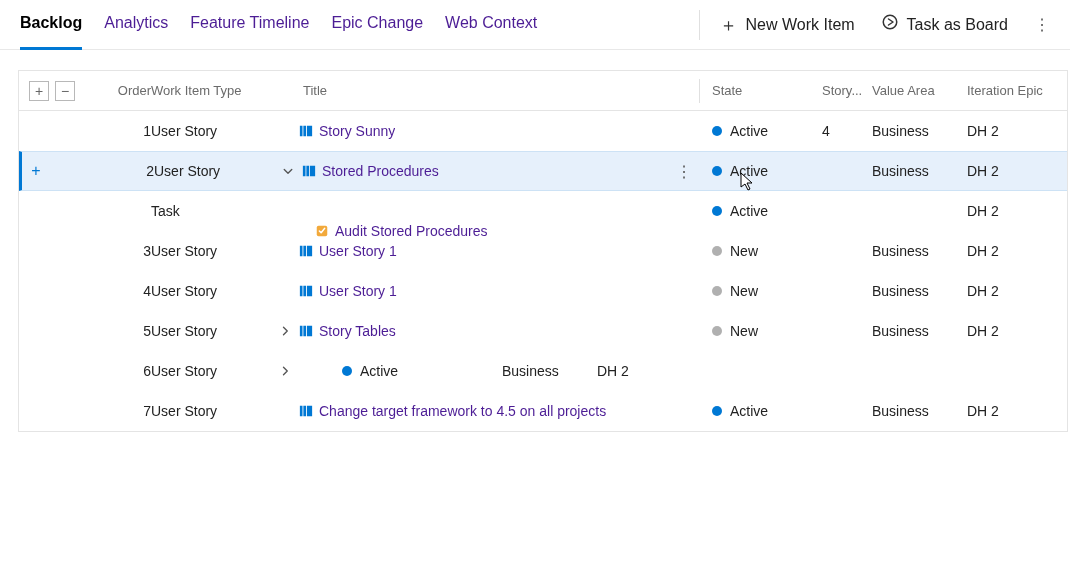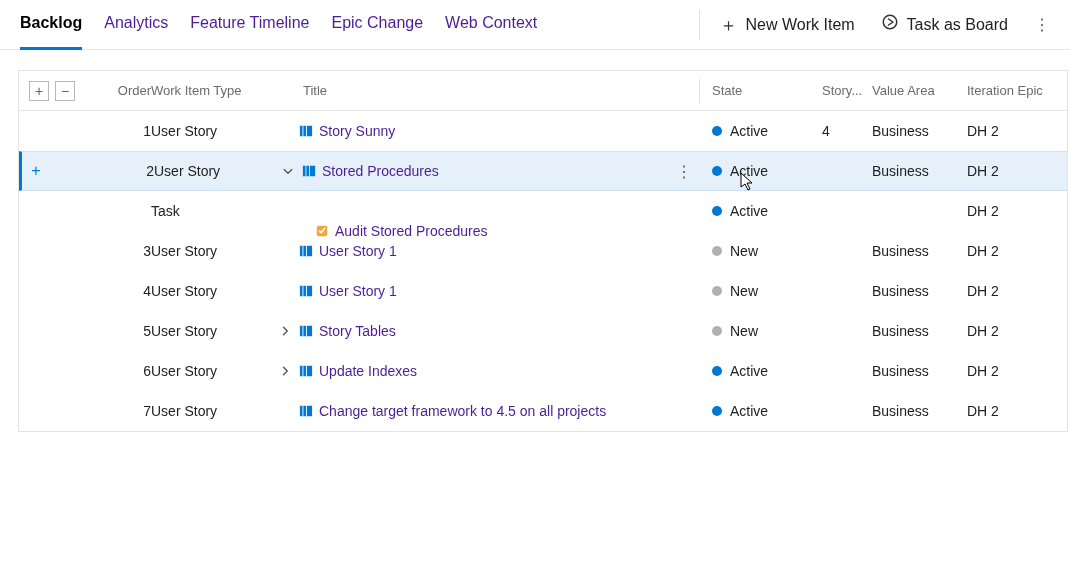--- a/index.html
+++ b/index.html
@@ -358,30 +358,20 @@
       </div>
       <div class="row">
         <div class="col-ctrl"></div>
         <div class="col-order">6</div>
         <div class="col-type">User Story</div>
         <div class="col-chev chev">
           <svg viewBox="0 0 16 16">
             <path d="M6 3 L11 8 L6 13" stroke="#555" stroke-width="1.8" fill="none" stroke-linecap="round" stroke-linejoin="round"></path>
           </svg>
         </div>
-        <div class="col-title">
-          <span class="icon-userstory">
-            <svg viewBox="0 0 16 16">
-              <rect x="1" y="2" width="3" height="12" fill="#0078d4"></rect>
-              <rect x="5" y="2" width="3" height="12" fill="#0078d4"></rect>
-              <rect x="9" y="2" width="6" height="12" fill="#0078d4"></rect>
-            </svg>
-          </span>
-          <a class="title-link" href="#">Update Indexes</a>
-        </div>
         <div class="col-menu"></div>
         <div style="width: 13px;"></div>
         <div class="col-state">
           <span class="dot active"></span>
           <span>Active</span>
         </div>
         <div class="col-story"></div>
         <div class="col-va">Business</div>
         <div class="col-ip">DH 2</div>
       </div>

